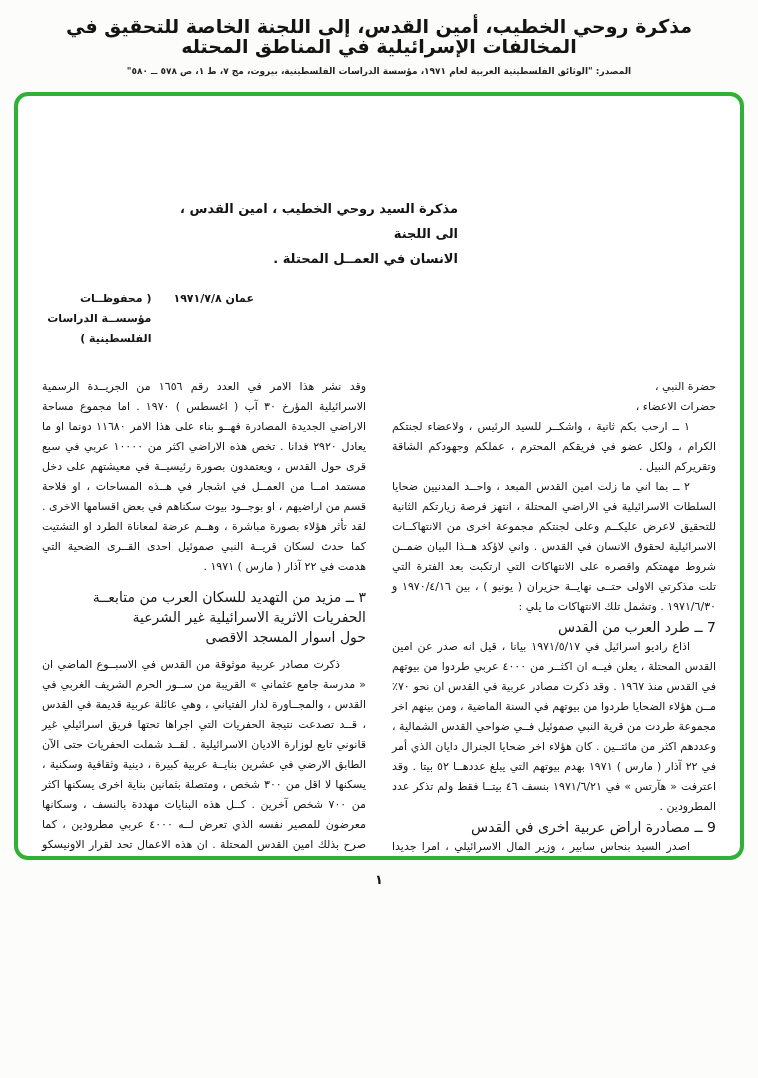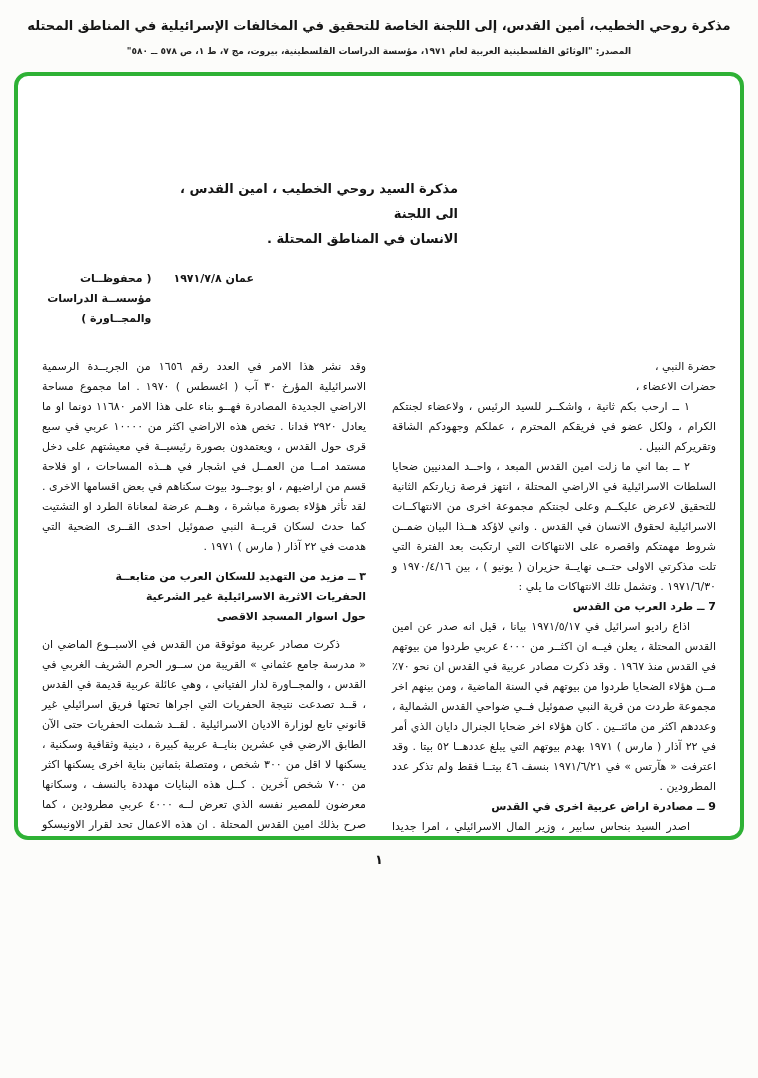--- a/index.html
+++ b/index.html
@@ -11,21 +11,21 @@
     overflow: hidden;
     font-family: "DejaVu Sans", sans-serif;
     color: #141414;
   }
   .page-header {
     text-align: center;
     padding-top: 16px;
   }
   .header-title {
     font-weight: bold;
-    font-size: 13px;
+    font-size: 19px;
     line-height: 20px;
     padding: 0 20px;
   }
   .header-source {
     font-weight: bold;
     font-size: 9px;
     line-height: 14px;
     margin-top: 8px;
     color: #222;
   }
@@ -78,23 +78,23 @@
     margin: 0;
     text-align: justify;
   }
   .salutation {
     text-align: right !important;
   }
   .indent {
     text-indent: 26px;
   }
   .col-heading {
-    font-weight: bold;
+    font-weight: normal;
     text-align: center;
-    font-size: 11px;
+    font-size: 14px;
     margin: 9px 0 7px 0;
     line-height: 20px;
   }
   .col-heading.tight {
     margin: 0;
   }
   .col-heading.first-of-block {
     margin-top: 10px;
     margin-bottom: 0;
   }
@@ -115,26 +115,26 @@
 <header class="page-header">
   <div class="header-title">مذكرة روحي الخطيب، أمين القدس، إلى اللجنة الخاصة للتحقيق في المخالفات الإسرائيلية في المناطق المحتله</div>
   <div class="header-source">المصدر: "الوثائق الفلسطينية العربية لعام ١٩٧١، مؤسسة الدراسات الفلسطينية، بيروت، مج ٧، ط ١، ص ٥٧٨ ــ ٥٨٠"</div>
 </header>
 
 <main class="frame">
   <section class="doc">
 
     <div class="doc-title">
       <div>مذكرة السيد روحي الخطيب ، امين القدس ، الى اللجنة</div>
-      <div>الانسان في المناطق المحتلة .</div>
+      <div>الانسان في العمــل المحتلة .</div>
     </div>
 
     <div class="doc-meta">
       <span class="doc-date">عمان ١٩٧١/٧/٨</span>
-      <span class="doc-archive">( محفوظــات مؤسســة الدراسات والمجــاورة )</span>
+      <span class="doc-archive">( محفوظــات مؤسســة الدراسات الفلسطينية )</span>
     </div>
 
     <div class="columns">
 
       <div class="col">
         <p class="salutation">حضرة النبي ،</p>
         <p class="salutation">حضرات الاعضاء ،</p>
         <p class="indent">١ ــ ارحب بكم ثانية ، واشكــر للسيد الرئيس ، ولاعضاء لجنتكم الكرام ، ولكل عضو في فريقكم المحترم ، عملكم وجهودكم الشاقة وتقريركم النبيل .</p>
         <p class="indent">٢ ــ بما اني ما زلت امين القدس المبعد ، واحــد المدنيين ضحايا السلطات الاسرائيلية في الاراضي المحتلة ، انتهز فرصة زيارتكم الثانية للتحقيق لاعرض عليكــم وعلى لجنتكم مجموعة اخرى من الانتهاكــات الاسرائيلية لحقوق الانسان في القدس . واني لاؤكد هــذا البيان ضمــن شروط مهمتكم واقصره على الانتهاكات التي ارتكبت بعد الفترة التي تلت مذكرتي الاولى حتــى نهايــة حزيران ( يونيو ) ، بين ١٩٧٠/٤/١٦ و ١٩٧١/٦/٣٠ . وتشمل تلك الانتهاكات ما يلي :</p>
         <p class="col-heading">7 ــ طرد العرب من القدس</p>

